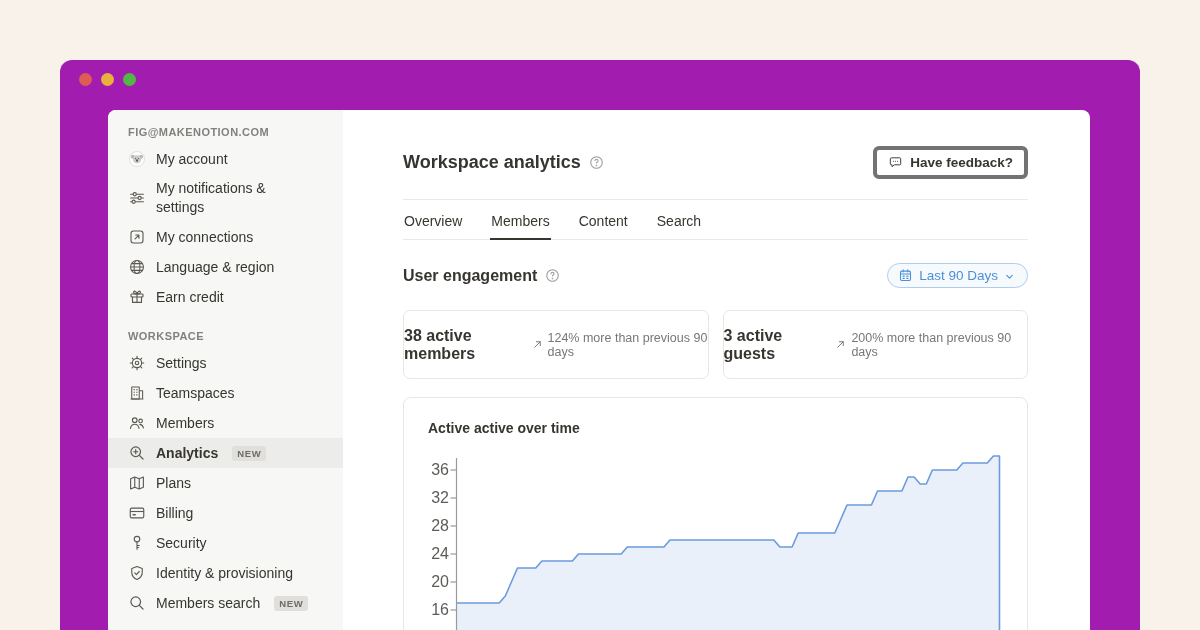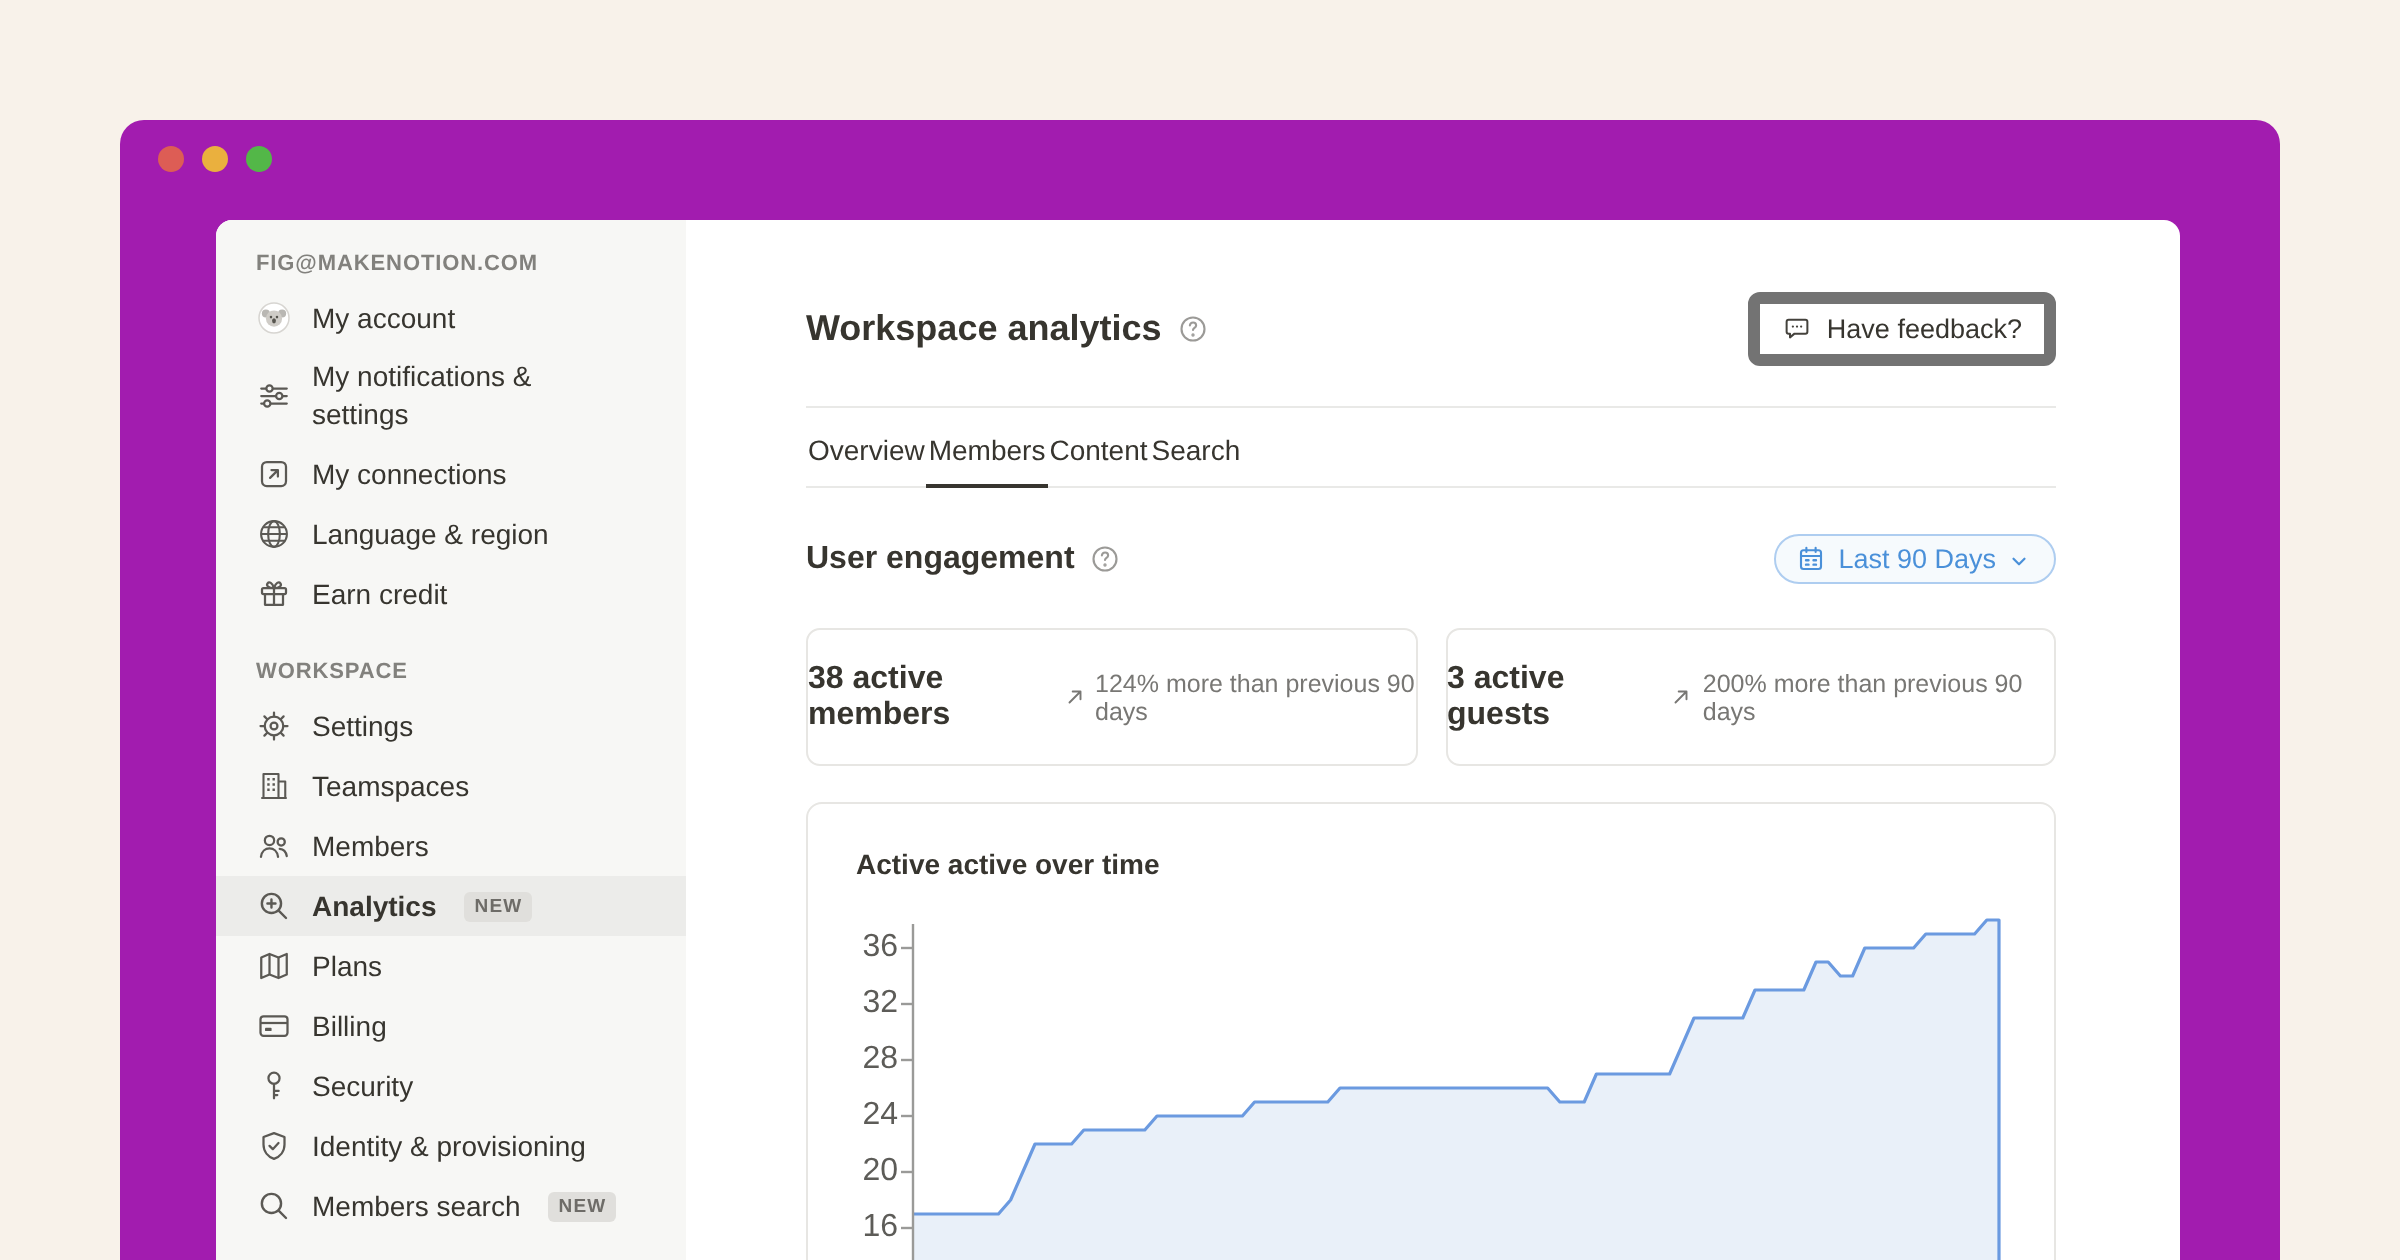--- a/index.html
+++ b/index.html
@@ -55,29 +55,29 @@
   }
 
   
   .main { flex:1; padding:36px 62px 0 60px; position:relative; }
 
   .title-row { display:flex; align-items:center; }
   .page-title { font-size:18px; font-weight:700; color:#37352f; }
   .q-icon { width:15px; height:15px; color:#9b9a97; margin-left:8px; }
   .feedback-btn {
     margin-left:auto; display:flex; align-items:center; gap:7px;
-    border:6px solid #737373; border-radius:6px; background:#fff;
-    padding:5px 11px; font-size:13.5px; font-weight:400; color:#37352f;
+    border:4px solid #737373; border-radius:6px; background:#fff;
+    padding:5px 11px; font-size:13.5px; font-weight:700; color:#37352f;
     cursor:pointer;
   }
   .feedback-btn .ic { width:15px; height:15px; color:#44423c; }
 
   .divider { height:1px; background:#e9e9e7; margin-top:20px; }
 
-  .tabs { display:flex; border-bottom:1px solid #e9e9e7; margin-top:2px; }
+  .tabs { display:flex; gap:27px; border-bottom:1px solid #e9e9e7; margin-top:2px; }
   .tab {
     padding:11px 1px 9px; font-size:14px; color:#37352f;
     cursor:pointer; margin-bottom:-1px; border-bottom:2px solid transparent;
   }
   .tab.active { border-bottom-color:#37352f; font-weight:500; }
 
   .section-row { display:flex; align-items:center; margin-top:23px; }
   .section-title { font-size:16px; font-weight:700; color:#37352f; }
   .range-btn {
     margin-left:auto; display:flex; align-items:center; gap:6px;

